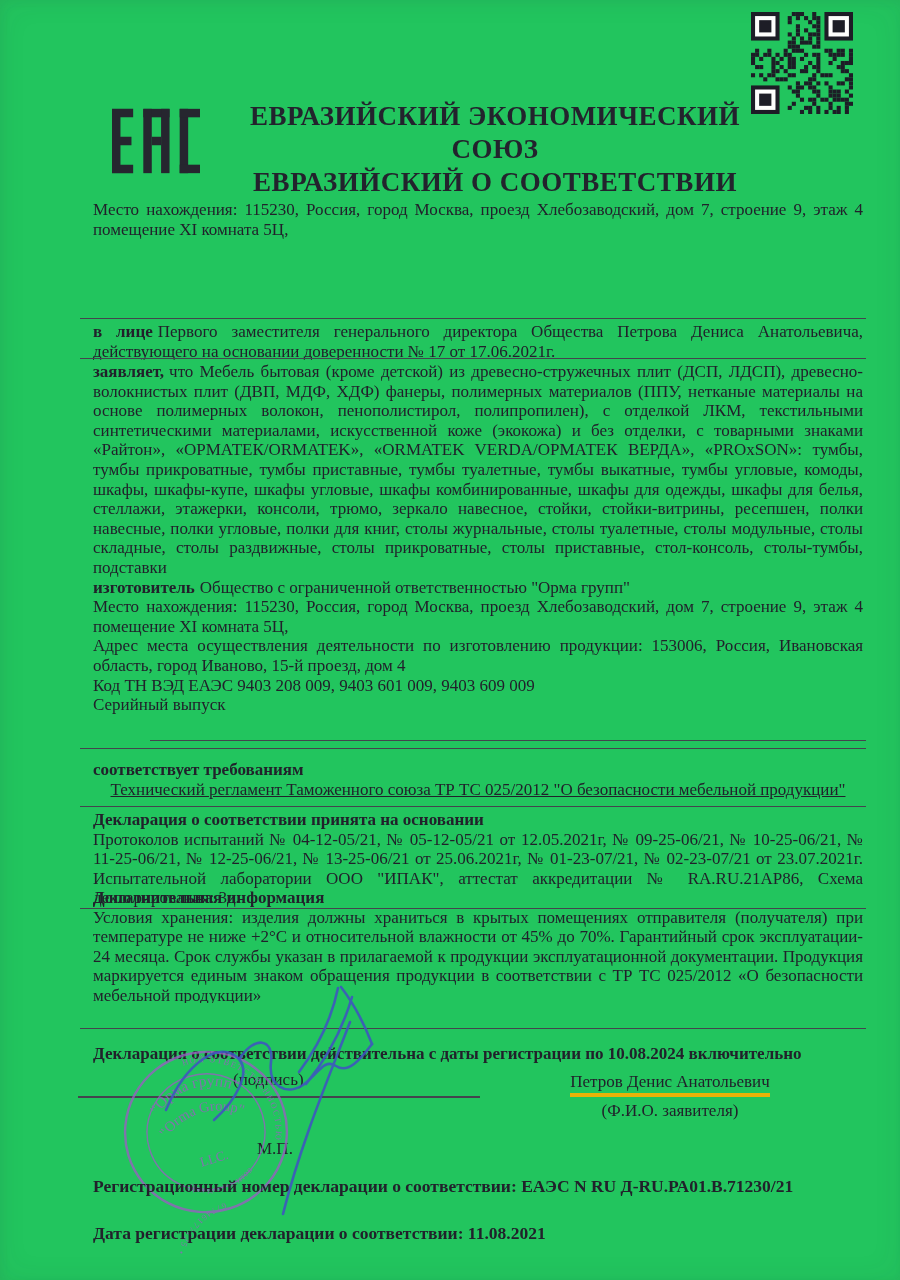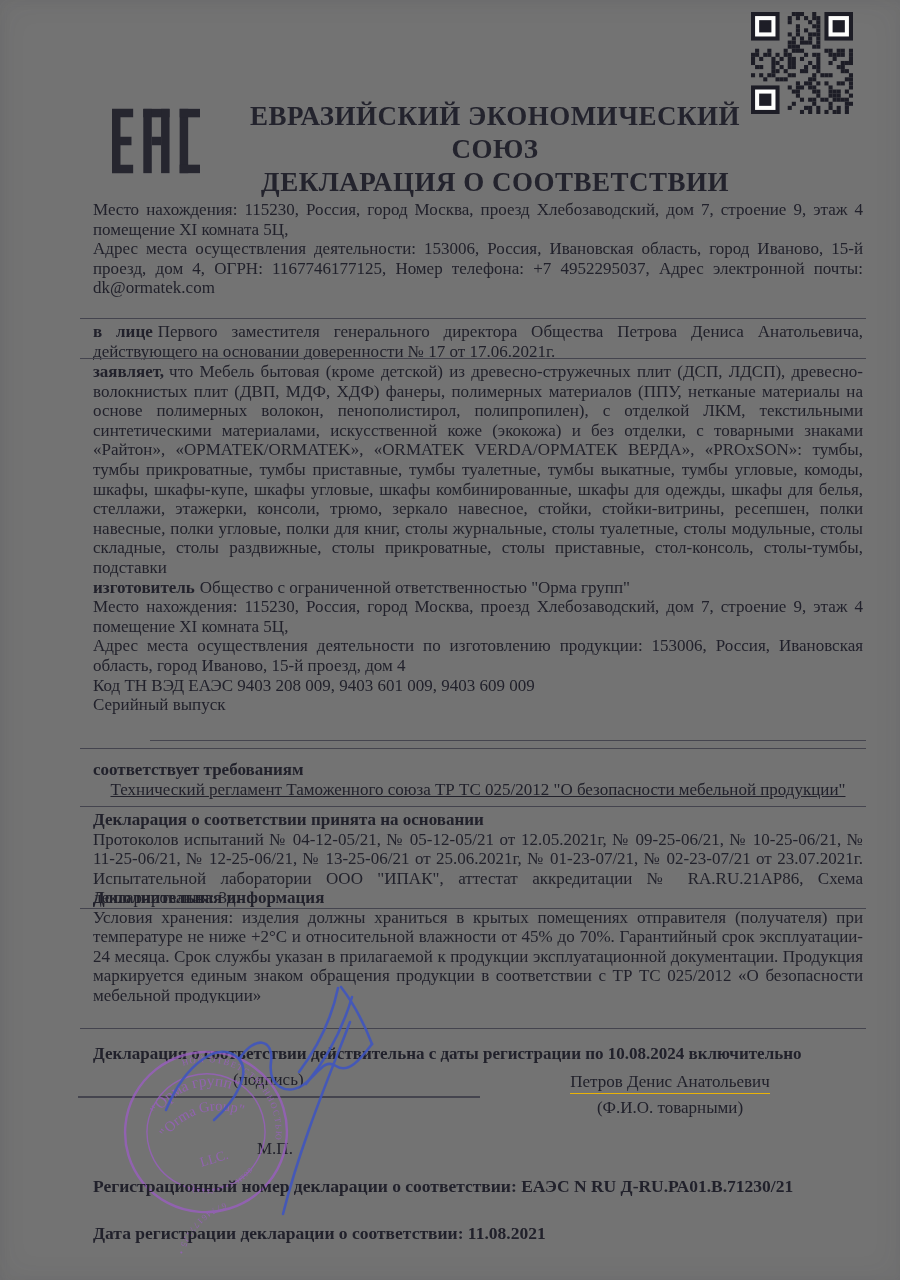--- a/index.html
+++ b/index.html
@@ -1,37 +1,37 @@
 <!DOCTYPE html>
 <html><head>
 <meta charset="utf-8">
 <style>
   html,body{margin:0;padding:0;background:#e8e8e8;}
   .page{
     position:relative; width:900px; height:1280px; margin:0 auto;
-    background:#737373; overflow:hidden;
+    background:#22c55e; overflow:hidden;
     font-family:"Liberation Serif","DejaVu Serif",serif;
     color:#21212b;
     box-shadow:inset 0 0 30px rgba(60,60,70,0.07), inset 3px 3px 10px rgba(60,60,70,0.06);
   }
   .abs{position:absolute;}
   .title-block{left:215px; top:100px; width:560px; text-align:center;
     font-weight:bold; font-size:27px; line-height:33px; letter-spacing:0.5px; color:#23232d;}
   .sec{position:absolute; left:93px; width:770px; overflow:hidden;
     font-size:17px; line-height:19.6px;}
   .sec p{margin:0; text-align:justify;}
   .lead{font-weight:bold; margin-right:5px;}
   .rule{position:absolute; left:80px; width:786px; height:0;
     border-top:1.6px solid #44444e;}
   .rule.thin{border-top-width:1px;}
   .heading{font-weight:bold;}
   .bold-line{font-weight:bold;margin-top:12px;}
   .sign-caption{font-size:17px;}
   .name-box{left:545px; top:1072px; width:250px; text-align:center; font-size:17px;}
-  .name-box .nm{display:inline-block; border-bottom:1px solid #eab308; padding-bottom:1px;}
+  .name-box .nm{display:inline-block; border-bottom:4px solid #eab308; padding-bottom:1px;}
   .name-box .cap{margin-top:4px;}
   .reg-line{left:93px; width:780px; font-weight:bold; font-size:17.5px;}
   svg text, svg textPath{font-family:"Liberation Serif","DejaVu Serif",serif;}
 </style>
 </head>
 <body>
 
 <div class="page">
 
   <svg class="abs" style="left:112px; top:104px;" width="88" height="74" viewBox="0 0 104 76">
@@ -42,21 +42,21 @@
       <rect x="58" y="0" width="10" height="76"></rect>
       <rect x="47" y="33" width="11" height="10"></rect>
       <rect x="80" y="0" width="10" height="76"></rect>
       <rect x="80" y="0" width="24" height="10"></rect>
       <rect x="80" y="66" width="24" height="10"></rect>
     </g>
   </svg>
 
   <div class="abs title-block">
     <div>ЕВРАЗИЙСКИЙ ЭКОНОМИЧЕСКИЙ СОЮЗ</div>
-    <div>ДЕКЛАРАЦИЯ О СООТВЕТСТВИИ</div>
+    <div>ЕВРАЗИЙСКИЙ О СООТВЕТСТВИИ</div>
   </div>
 
   <svg id="qr-svg" class="abs" style="left:747px; top:12px;" width="110" height="102" viewBox="0 0 107.5 107.5">
       <g fill="#1d1d26">
         <rect x="43.00" y="0.00" width="4.3" height="4.3"></rect>
         <rect x="47.30" y="0.00" width="4.3" height="4.3"></rect>
         <rect x="51.60" y="0.00" width="4.3" height="4.3"></rect>
         <rect x="64.50" y="0.00" width="4.3" height="4.3"></rect>
         <rect x="38.70" y="4.30" width="4.3" height="4.3"></rect>
         <rect x="47.30" y="4.30" width="4.3" height="4.3"></rect>
@@ -247,21 +247,20 @@
         <g transform="translate(0,77.39999999999999)">
           <rect width="30.099999999999998" height="30.099999999999998"></rect>
           <rect fill="#fdfdfc" x="4.3" y="4.3" width="21.5" height="21.5"></rect>
           <rect x="8.6" y="8.6" width="12.899999999999999" height="12.899999999999999"></rect>
         </g>
       </g>
     </svg>
 
   <div class="sec" style="top:200px; height:117px;">
     <p>Место нахождения: 115230, Россия, город Москва, проезд Хлебозаводский, дом 7, строение 9, этаж 4 помещение XI комната 5Ц,</p>
-    <p>Адрес места осуществления деятельности: 153006, Россия, Ивановская область, город Иваново, 15-й проезд, дом 4, ОГРН: 1167746177125, Номер телефона: +7 4952295037, Адрес электронной почты: dk@ormatek.com</p>
   </div>
   <div class="rule" style="top:318px;"></div>
 
   <div class="sec" style="top:322px; height:38px;">
     <p><span class="lead">в лице</span><span>Первого заместителя генерального директора Общества Петрова Дениса Анатольевича, действующего на основании доверенности № 17 от 17.06.2021г.</span></p>
   </div>
   <div class="rule" style="top:358px;"></div>
 
   <div class="sec" style="top:362px; height:378px;">
     <p><span class="lead">заявляет,</span><span>что Мебель бытовая (кроме детской) из древесно-стружечных плит (ДСП, ЛДСП), древесно-волокнистых плит (ДВП, МДФ, ХДФ) фанеры, полимерных материалов (ППУ, нетканые материалы на основе полимерных волокон, пенополистирол, полипропилен), с отделкой ЛКМ, текстильными синтетическими материалами, искусственной коже (экокожа) и без отделки, с товарными знаками «Райтон», «ОРМАТЕК/ORMATEK», «ORMATEK VERDA/ОРМАТЕК ВЕРДА», «PROxSON»: тумбы, тумбы прикроватные, тумбы приставные, тумбы туалетные, тумбы выкатные, тумбы угловые, комоды, шкафы, шкафы-купе, шкафы угловые, шкафы комбинированные, шкафы для одежды, шкафы для белья, стеллажи, этажерки, консоли, трюмо, зеркало навесное, стойки, стойки-витрины, ресепшен, полки навесные, полки угловые, полки для книг, столы журнальные, столы туалетные, столы модульные, столы складные, столы раздвижные, столы прикроватные, столы приставные, стол-консоль, столы-тумбы, подставки</span></p>
@@ -295,21 +294,21 @@
   <div class="sec bold-line" style="top:1032px; height:24px;">
     <p style="text-align:left;">Декларация о соответствии действительна с даты регистрации по  10.08.2024 включительно</p>
   </div>
 
   <div class="rule" style="top:1096px; left:78px; width:402px; border-top-width:2px;"></div>
   <div class="abs sign-caption" style="left:233px; top:1070px;">(подпись)</div>
   <div class="abs sign-caption" style="left:257px; top:1139px;">М.П.</div>
 
   <div class="abs name-box">
     <div><span class="nm">Петров Денис Анатольевич</span></div>
-    <div class="cap">(Ф.И.О. товарными)</div>
+    <div class="cap">(Ф.И.О. заявителя)</div>
   </div>
 
   <svg class="abs" style="left:0; top:0; pointer-events:none;" width="900" height="1280" viewBox="0 0 900 1280">
     <defs>
       <path id="arcTopOuter" d="M 0,-70 A 70,70 0 1 1 -0.15,-70"></path>
       <path id="arcBottomOuter" d="M 0,73 A 73,73 0 1 0 0.15,73"></path>
       <path id="arcIn1" d="M -54,-14 A 62,62 0 0 1 54,-14"></path>
       <path id="arcIn2" d="M -54,10 A 64,64 0 0 1 54,10"></path>
       <path id="arcIn4" d="M -46,38 A 58,58 0 0 0 46,38"></path>
     </defs>

